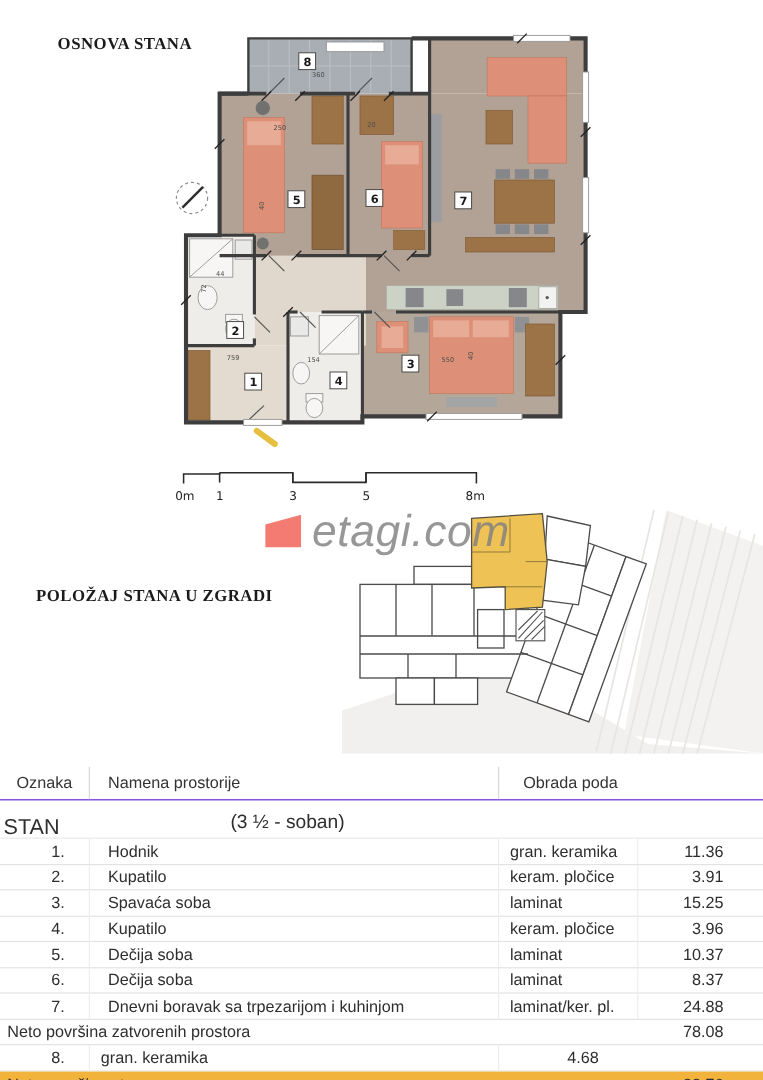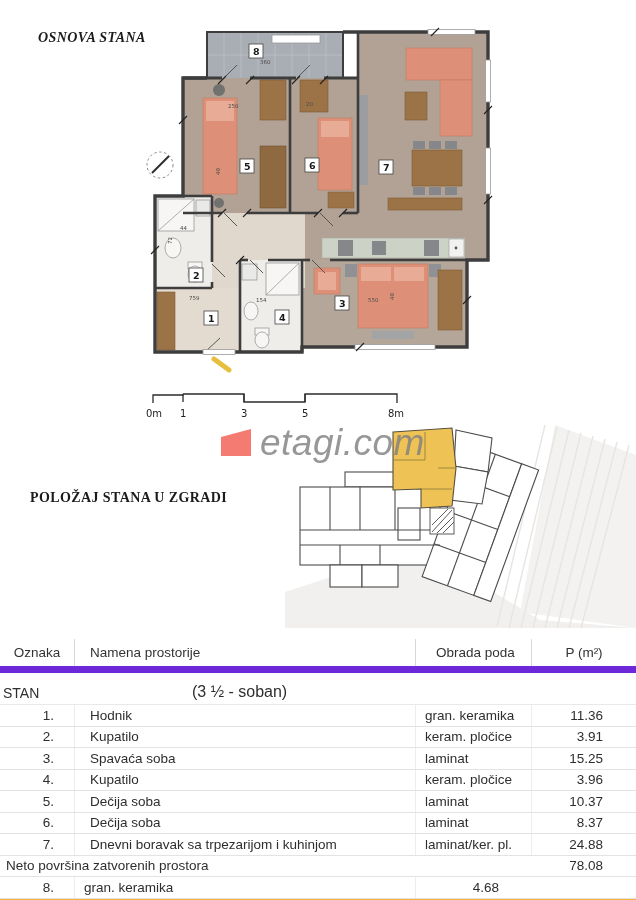--- a/index.html
+++ b/index.html
@@ -1,47 +1,47 @@
 <!DOCTYPE html>
 <html><head>
 <meta charset="utf-8">
 <style>
   html,body{margin:0;padding:0;}
   body{width:636px;height:900px;position:relative;overflow:hidden;background:#ffffff;
        font-family:"Liberation Sans",sans-serif;}
   .serif-title{position:absolute;font-family:"Liberation Serif",serif;font-weight:bold;
        font-size:14px;letter-spacing:.4px;color:#1b1b1b;}
-  #plan-title{left:38px;top:30px;font-style:italic;}
+  #plan-title{left:48px;top:30px;}
   #position-title{left:30px;top:490px;}
   #floorplan{position:absolute;left:140px;top:20px;}
   #scalebar{position:absolute;left:140px;top:384px;}
   #building{position:absolute;left:280px;top:418px;}
   #logo{position:absolute;left:221px;top:423px;display:flex;align-items:center;gap:9px;}
   #logo .word{font-size:37px;line-height:40px;color:rgba(128,128,128,.82);letter-spacing:.5px;font-style:italic;}
   
   .table{position:absolute;top:639px;left:0;width:636px;font-size:13.5px;color:#2e2e2e;}
   .grid{display:grid;grid-template-columns:75px 341px 116px 104px;align-items:center;}
-  .thead{height:27px;border-bottom:7px solid #6d28d9;color:#333;}
+  .thead{height:27px;border-bottom:1px solid #6d28d9;color:#333;}
   .thead>div{height:100%;display:flex;align-items:center;border-right:1px solid #d8d8d8;}
   .thead>div:last-child{border-right:none;}
   .h-oznaka{justify-content:center;}
   .h-namena{padding-left:15px;}
   .h-obrada{padding-left:20px;}
   .h-p{justify-content:center;}
   .spacer{height:10px;}
   .trow{height:20.5px;border-bottom:1px solid #e3e3e3;}
   .trow>div{height:100%;display:flex;align-items:center;}
   .trow.cols>div{border-right:1px solid #ededed;}
   .trow.cols>div:last-child{border-right:none;}
   .num{justify-content:flex-end;padding-right:20px;}
   .name{padding-left:15px;}
   .floor{padding-left:9px;}
   .area{justify-content:flex-end;padding-right:33px;}
   .stan-row{height:21px;position:relative;border-bottom:1px solid #e9e9e9;}
-  .stan-label{position:absolute;left:3px;top:2px;font-size:14px;}
+  .stan-label{position:absolute;left:3px;top:2px;font-size:18px;}
   .stan-rooms{position:absolute;left:192px;top:0px;font-size:16px;}
   .label-span{grid-column:1/4;padding-left:6px;}
   .total-row{background:#f2b33c;border-bottom:none;height:21px;}
 </style>
 </head>
 <body>
 
 <div id="plan-title" class="serif-title">OSNOVA STANA</div>
 <div id="position-title" class="serif-title">POLOŽAJ STANA U ZGRADI</div>
 
@@ -324,21 +324,20 @@
     <polygon points="0,8 30,0 30,27 0,27" fill="#f3695e" opacity="0.88"></polygon>
   </svg>
   <span class="word">etagi.com</span>
 </div>
 
 <div class="table">
   <div class="grid thead">
     <div class="h-oznaka">Oznaka</div>
     <div class="h-namena">Namena prostorije</div>
     <div class="h-obrada">Obrada poda</div>
-    <div class="h-p">P (m²)</div>
   </div>
   <div class="spacer"></div>
 
   <div class="stan-row">
     <span class="stan-label">STAN</span>
     <span class="stan-rooms">(3 ½ - soban)</span>
   </div>
 
   <div class="grid trow cols">
     <div class="num">1.</div>

